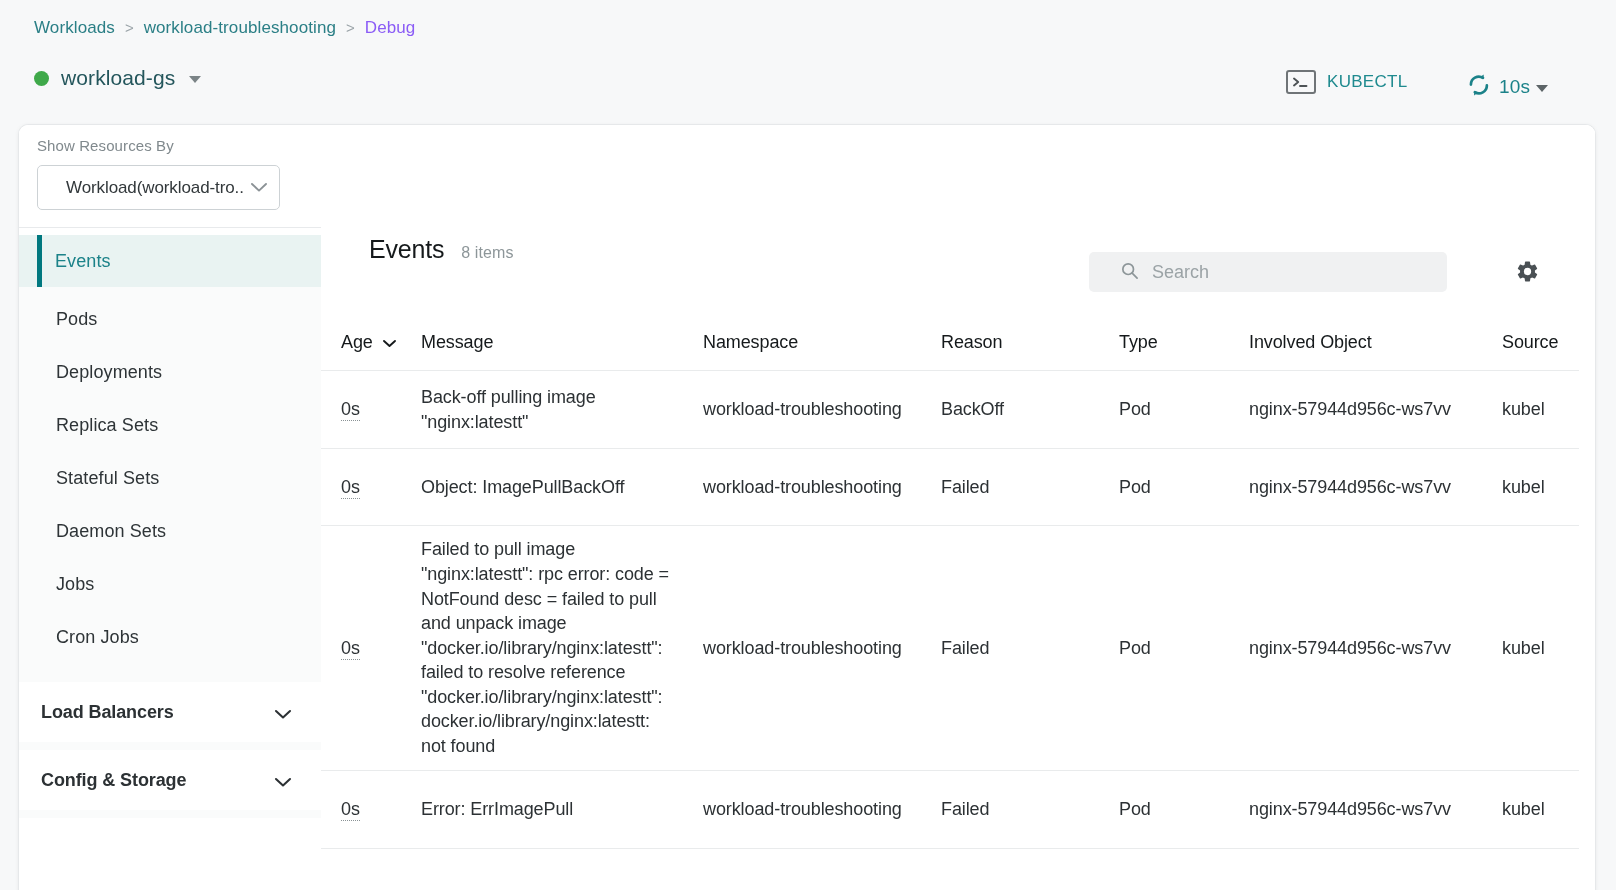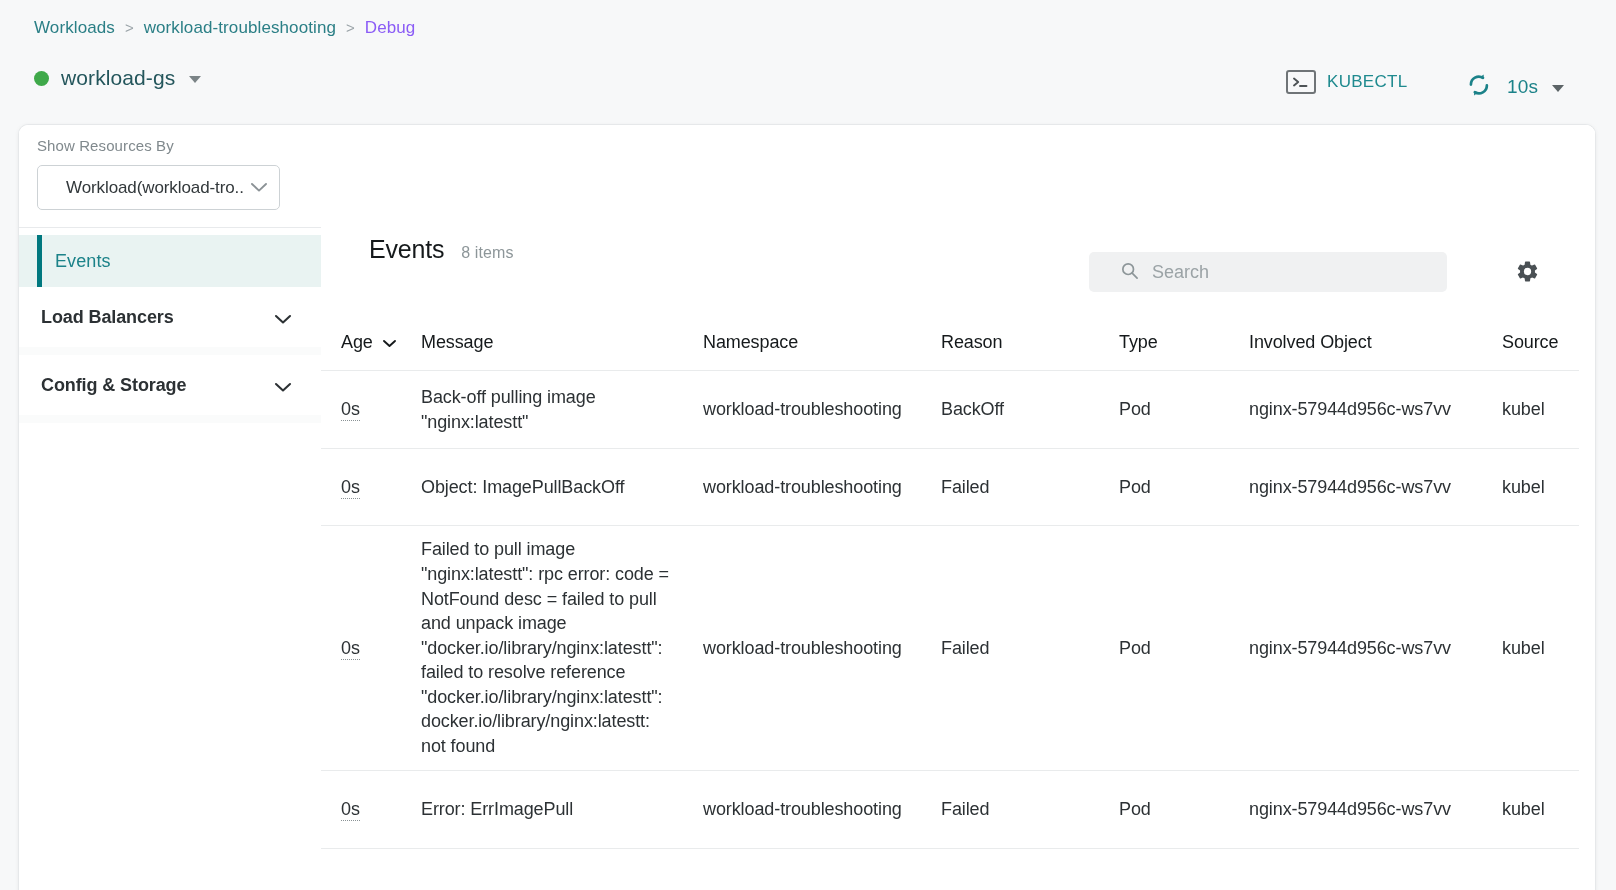--- a/index.html
+++ b/index.html
@@ -137,21 +137,21 @@
     letter-spacing: 0.3px;
     font-weight: 500;
   }
 
   .refresh-group {
     position: absolute;
     left: 1465px;
     top: 13px;
     display: flex;
     align-items: center;
-    gap: 14px;
+    gap: 6px;
     cursor: pointer;
   }
   .refresh-val {
     font-size: 19px;
     color: #1b8289;
     letter-spacing: 0.2px;
   }
   .caret-down-sm {
     width: 0; height: 0;
     border-left: 6px solid transparent;
@@ -516,20 +516,29 @@
       </div>
 
       <div class="col-divider"></div>
 
       <div class="nav">
 
         <div class="nav-active">
           <span class="nav-active-label">Events</span>
         </div>
 
+        <div class="group-items">
+          <div class="nav-item">Pods</div>
+          <div class="nav-item">Deployments</div>
+          <div class="nav-item">Replica Sets</div>
+          <div class="nav-item">Stateful Sets</div>
+          <div class="nav-item">Daemon Sets</div>
+          <div class="nav-item">Jobs</div>
+          <div class="nav-item">Cron Jobs</div>
+        </div>
 
         <div class="group-head">
           <span class="group-head-label">Load Balancers</span>
           <span class="chev">
             <svg width="20" height="12" viewBox="0 0 20 12">
               <path d="M3 3 L10 9.4 L17 3" stroke="#2c3134" stroke-width="2.1" fill="none" stroke-linecap="round" stroke-linejoin="round"></path>
             </svg>
           </span>
         </div>
         <div class="group-sep"></div>

